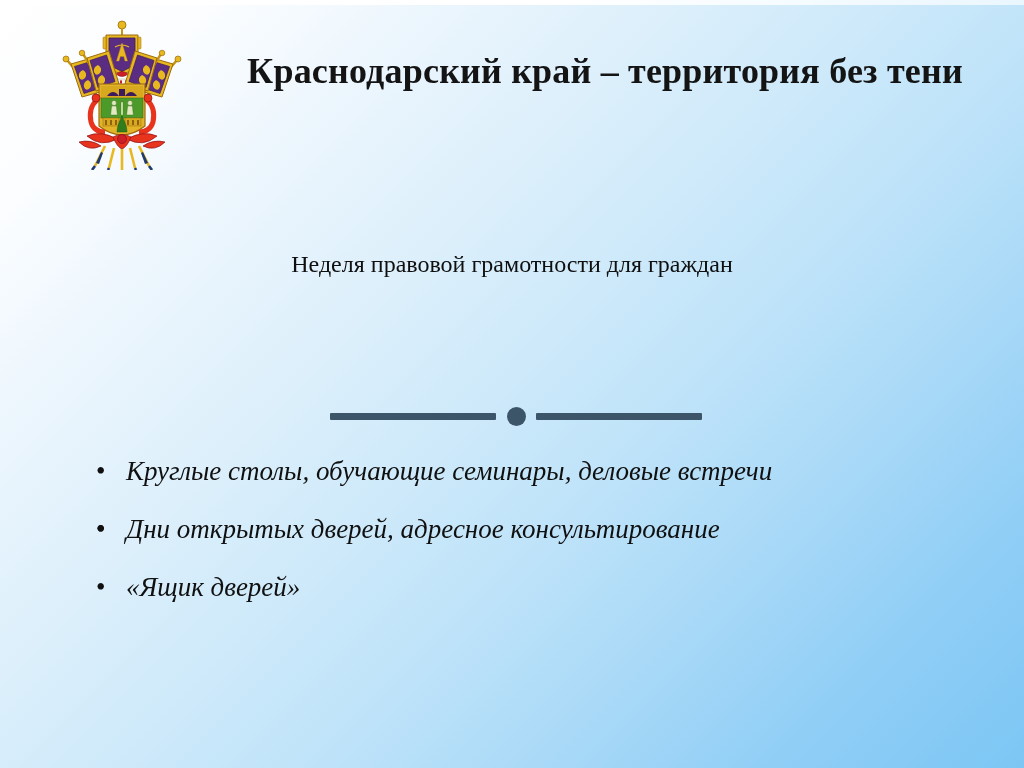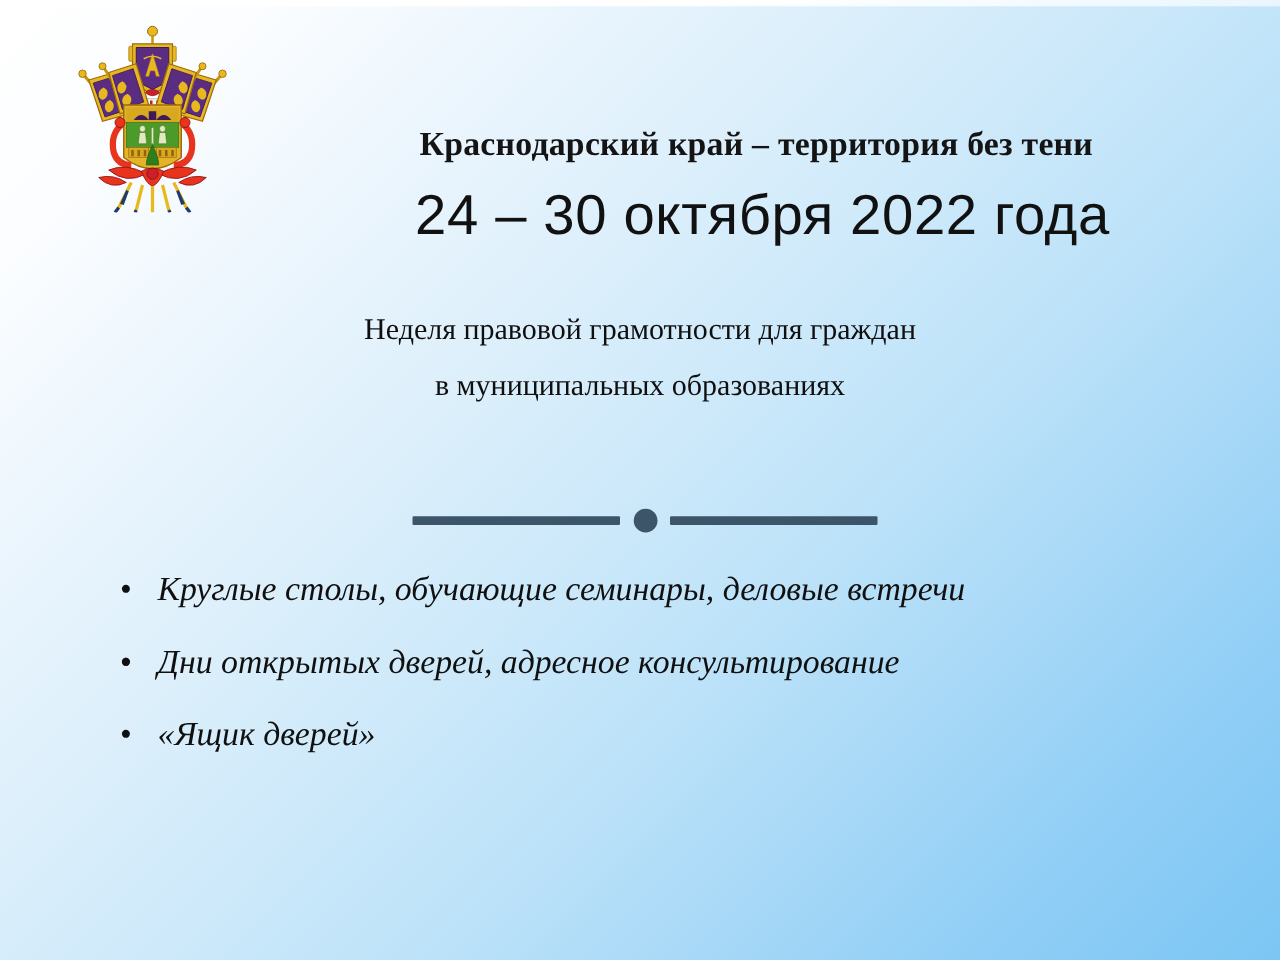--- a/index.html
+++ b/index.html
@@ -50,26 +50,25 @@
   .emblem svg { display:block; width:130px; height:152px; }
 
   
   .header-title {
     position:absolute;
     left:210px; top:54px;
     width:790px;
     text-align:center;
     font-family:"Liberation Serif", "DejaVu Serif", serif;
     font-weight:bold;
-    font-size:27px;
+    font-size:36px;
     line-height:34px;
     color:#141414;
     letter-spacing:0.2px;
     white-space:nowrap;
-    margin-top:44px;
   }
 
   
   .date-line {
     position:absolute;
     left:210px; top:144px;
     width:800px;
     text-align:center;
     font-family:"Liberation Sans", "DejaVu Sans", sans-serif;
     font-size:45px;
@@ -273,25 +272,23 @@
         <line x1="92" y1="148" x2="95" y2="152" stroke="#1f3a6e" stroke-width="2.6"></line>
 
         <path d="M44 134 l-5 11 l3 1 l4 -11 Z" fill="#1f3a6e"></path>
         <path d="M86 134 l5 11 l-3 1 l-4 -11 Z" fill="#1f3a6e"></path>
       </g>
     </svg>
   </div>
 
   <div class="header-title">Краснодарский край – территория без тени</div>
 
-  <div class="date-line">24 – 30 октября 2022 года</div>
 
   <div class="subtitle">
     <span class="sl">Неделя правовой грамотности для граждан</span>
-    <span class="sl">в муниципальных образованиях</span>
   </div>
 
   <div class="divider">
     <span class="bar"></span>
     <span class="dot"></span>
     <span class="bar"></span>
   </div>
 
   <div class="bullets">
 

